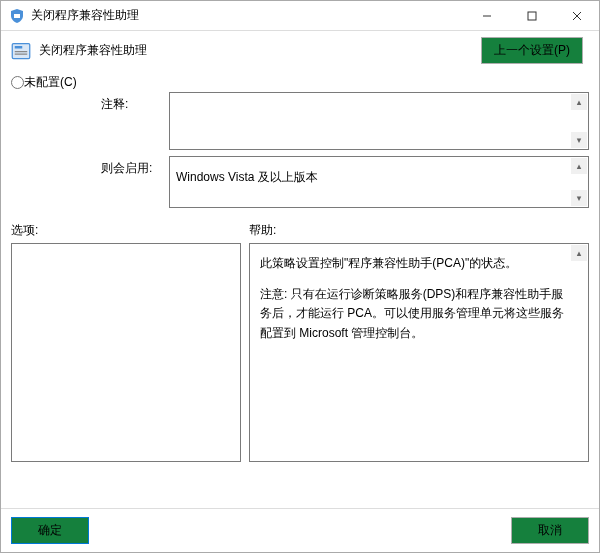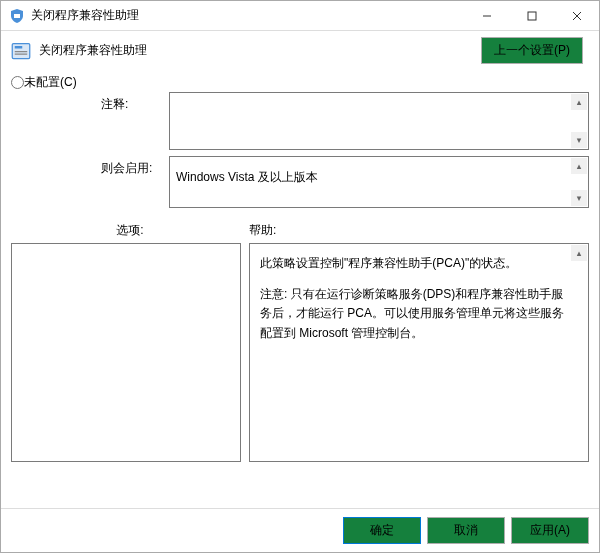--- a/index.html
+++ b/index.html
@@ -25,30 +25,30 @@
 .field-label { width: 68px; padding-top: 4px; }
 .textarea { flex: 1; border: 1px solid #7a7a7a; height: 58px; background: #fff; position: relative; }
 .textarea .scroll-arrow { position: absolute; right: 1px; width: 16px; height: 16px; display: flex; align-items: center; justify-content: center; color: #666; background: #f0f0f0; font-size: 9px; }
 .textarea .scroll-arrow.top { top: 1px; }
 .textarea .scroll-arrow.bot { bottom: 1px; }
 .platforms { flex: 1; border: 1px solid #7a7a7a; height: 52px; background: #fff; padding: 12px 6px; position: relative; }
 .platforms .scroll-arrow { position: absolute; right: 1px; width: 16px; height: 16px; display: flex; align-items: center; justify-content: center; color: #666; background: #f0f0f0; font-size: 9px; }
 .platforms .scroll-arrow.top { top: 1px; }
 .platforms .scroll-arrow.bot { bottom: 1px; }
 
-.labels-row { display: flex; padding: 10px 10px 4px 10px; text-align: center; }
+.labels-row { display: flex; padding: 10px 10px 4px 10px; }
 .labels-row .opts { width: 238px; }
 .main-row { flex: 1; display: flex; padding: 0 10px 6px 10px; min-height: 0; }
 .opts-box { width: 230px; border: 1px solid #7a7a7a; background: #fff; margin-right: 8px; }
 .help-box { flex: 1; border: 1px solid #7a7a7a; background: #fff; padding: 10px 18px 10px 10px; overflow-y: auto; position: relative; }
 .help-box p { margin-bottom: 12px; line-height: 1.6; }
 .help-box .scroll-arrow { position: absolute; right: 1px; width: 16px; height: 16px; display: flex; align-items: center; justify-content: center; color: #666; background: #f0f0f0; font-size: 9px; }
 .help-box .scroll-arrow.top { top: 1px; }
 
-.footer { display: flex; justify-content: flex-end; gap: 6px; padding: 8px 10px; border-top: 1px solid #ddd; margin-top: 40px; }
+.footer { display: flex; justify-content: space-between; gap: 6px; padding: 8px 10px; border-top: 1px solid #ddd; margin-top: 40px; }
 .footer .btn { min-width: 78px; }
 .footer .btn.primary { border-color: #0078d7; }
 
 svg.shield { width: 100%; height: 100%; }
 </style>
 </head>
 <body>
 
 <div class="titlebar">
   <span class="icon">
@@ -130,14 +130,13 @@
   <div class="help-box">
     <div class="scroll-arrow top">▴</div>
     <p>此策略设置控制"程序兼容性助手(PCA)"的状态。</p>
     <p>注意: 只有在运行诊断策略服务(DPS)和程序兼容性助手服务后，才能运行 PCA。可以使用服务管理单元将这些服务配置到 Microsoft 管理控制台。</p>
   </div>
 </div>
 
 <div class="footer">
   <div class="btn primary">确定</div>
   <div class="btn">取消</div>
-  <div class="btn">应用(A)</div>
 </div>
 
 </body></html>

